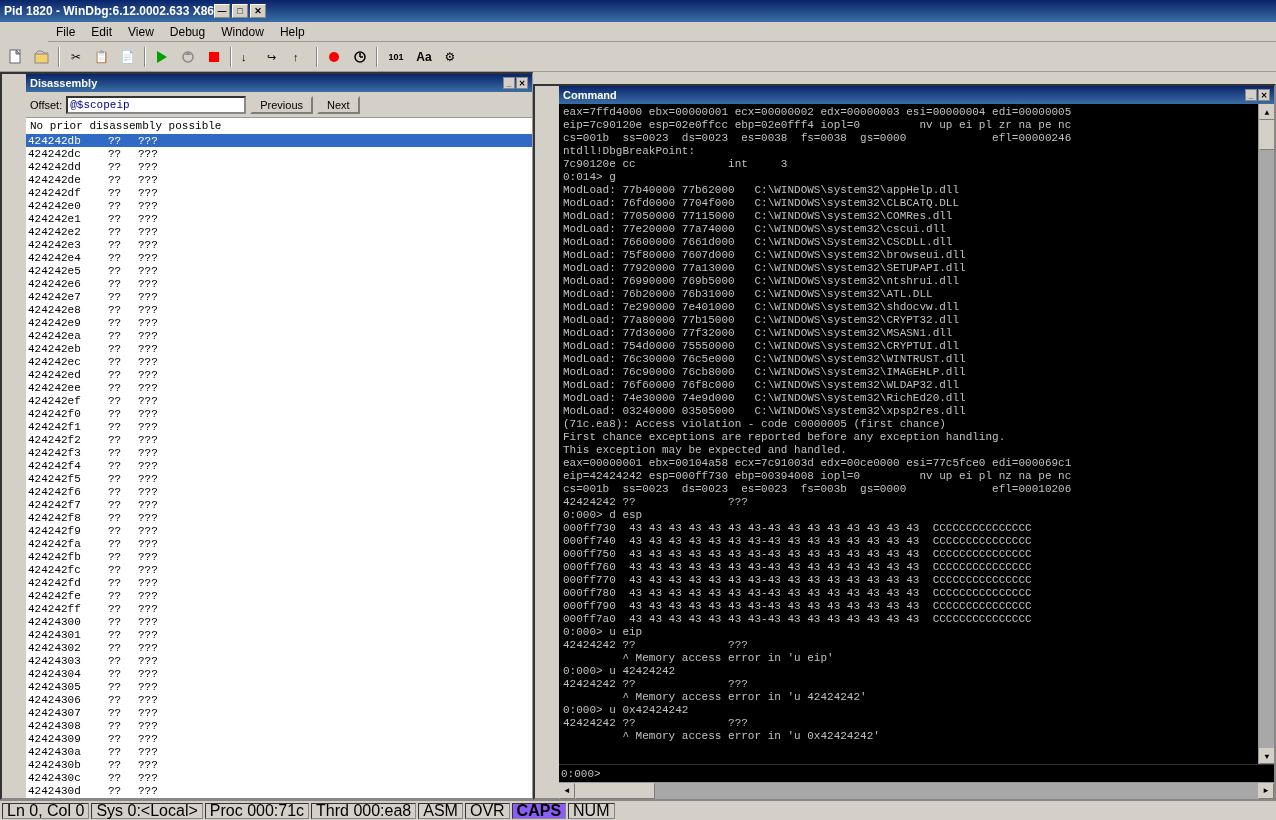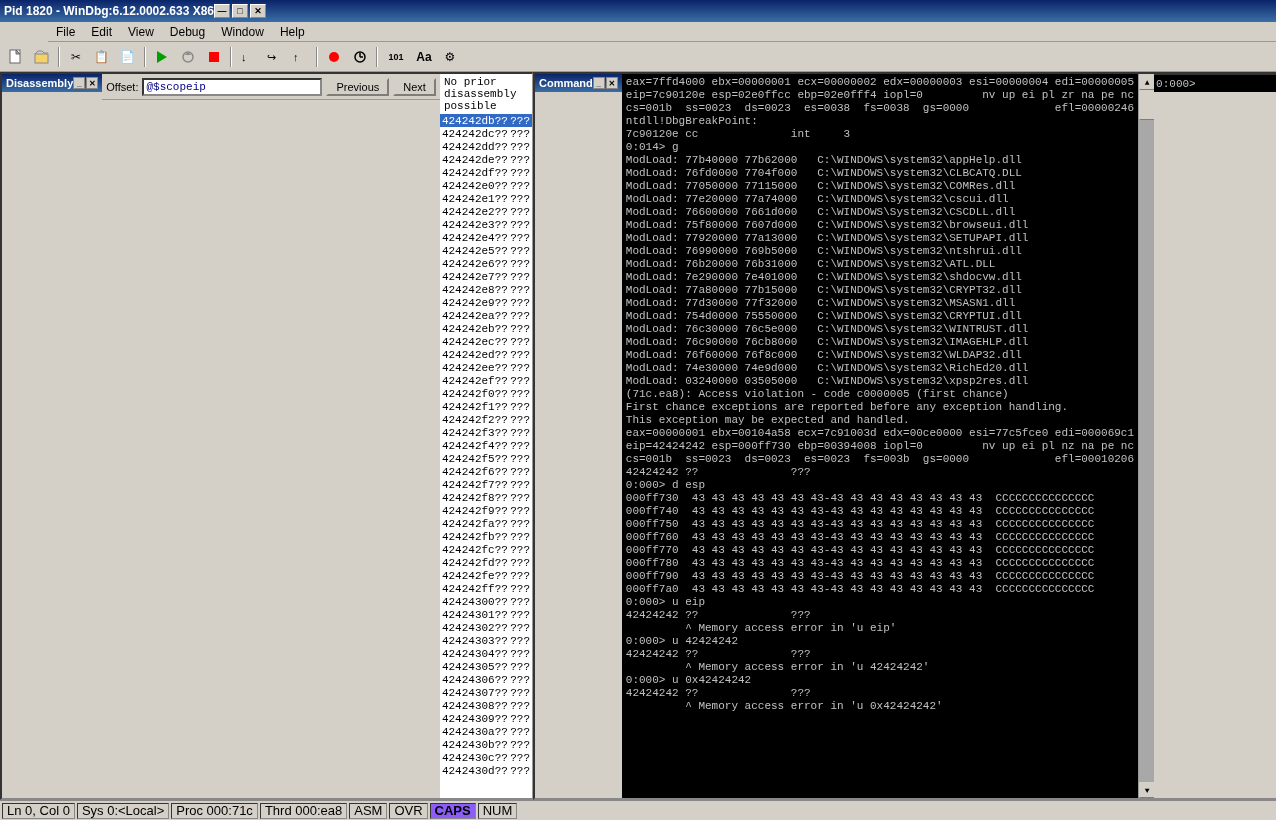--- a/index.html
+++ b/index.html
@@ -95,22 +95,23 @@
     
     .main-content {
       display: flex;
       height: calc(820px - 22px - 20px - 30px - 20px);
       background: #d4d0c8;
     }
 
     
     .panel {
       display: flex;
-      flex-direction: row;
+      flex-direction: column;
       border: 2px inset #888;
+      padding-left: 24px;
     }
 
     .panel-title-bar {
       background: linear-gradient(to bottom, #0a246a, #3a6ea5);
       color: white;
       height: 18px;
       display: flex;
       align-items: center;
       justify-content: space-between;
       padding: 0 4px;
@@ -204,20 +205,21 @@
       width: 30px;
       color: inherit;
     }
     .disasm-instr {
       color: inherit;
     }
 
     
     .cmd-panel {
       flex: 1;
+      margin-top: 12px;
     }
     .cmd-content {
       flex: 1;
       background: black;
       color: #c0c0c0;
       font-family: 'Courier New', monospace;
       font-size: 11px;
       overflow: hidden;
       padding: 2px 4px;
       position: relative;
@@ -302,21 +304,21 @@
     }
 
     
     .status-bar {
       height: 20px;
       background: #d4d0c8;
       border-top: 1px solid #888;
       display: flex;
       align-items: center;
       font-family: 'Tahoma', sans-serif;
-      font-size: 13px;
+      font-size: 16px;
       padding: 0 2px;
       gap: 2px;
     }
     .status-item {
       border: 1px inset #888;
       padding: 0 4px;
       height: 16px;
       display: flex;
       align-items: center;
       white-space: nowrap;

